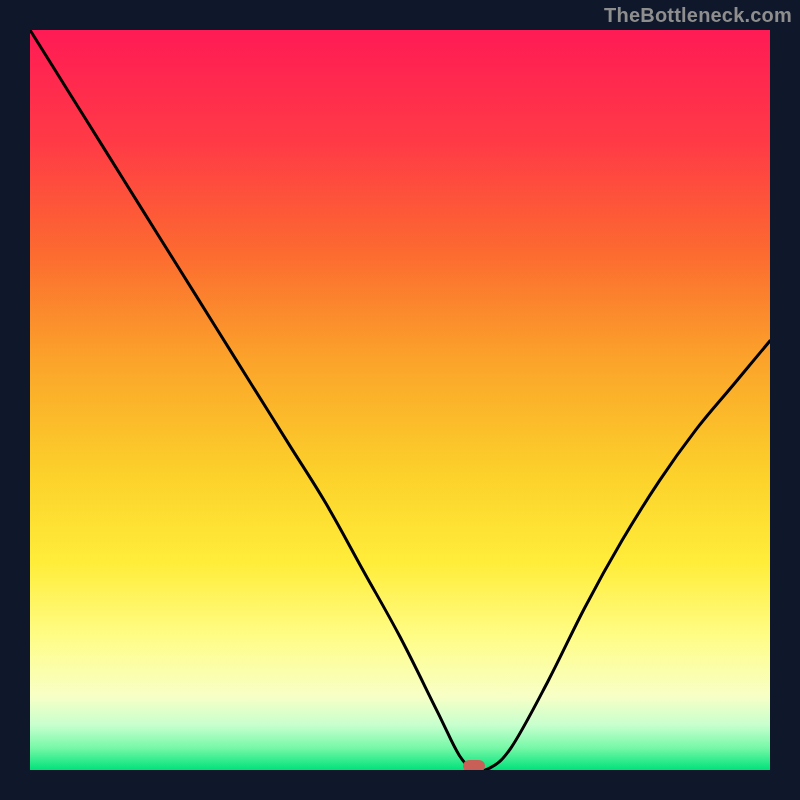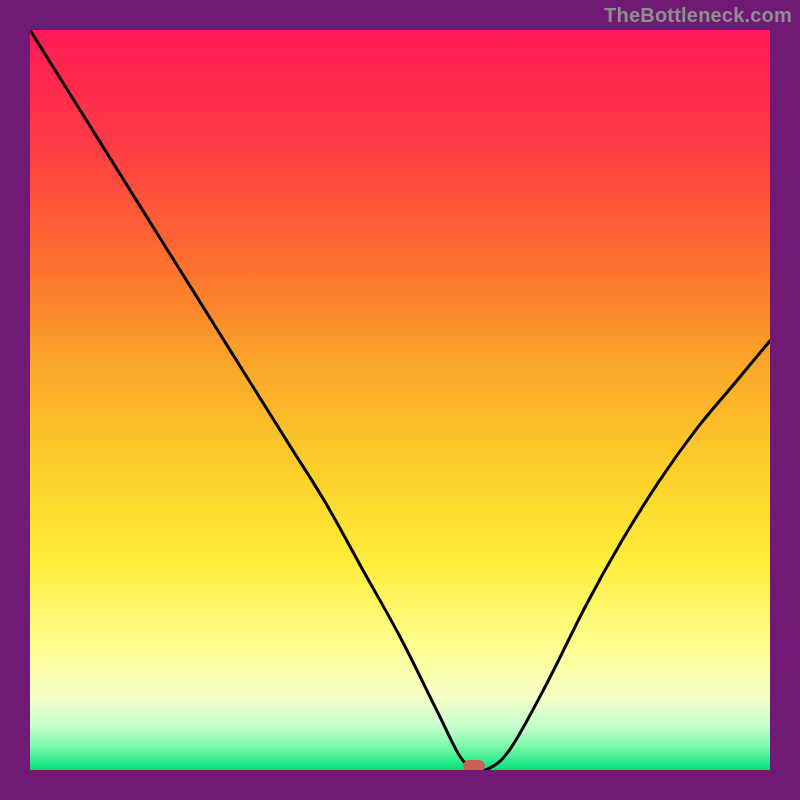--- a/index.html
+++ b/index.html
@@ -7,21 +7,21 @@
     padding: 0;
     background: #000;
     width: 800px;
     height: 800px;
     overflow: hidden;
   }
   .frame {
     position: relative;
     width: 800px;
     height: 800px;
-    background: #701a75;
+    background: #0f172a;
   }
   
   .plot {
     position: absolute;
     left: 30px;
     top: 30px;
     width: 740px;
     height: 740px;
     box-sizing: border-box;
   }

